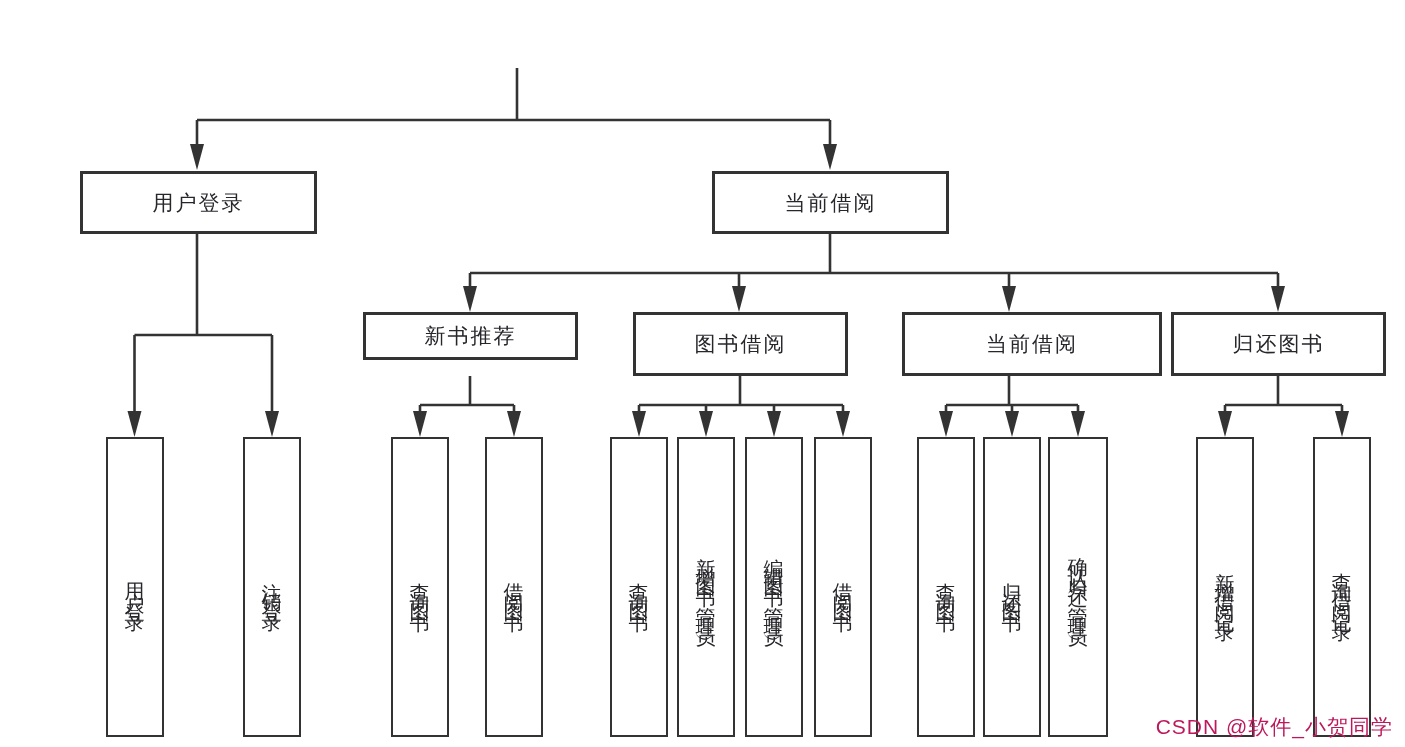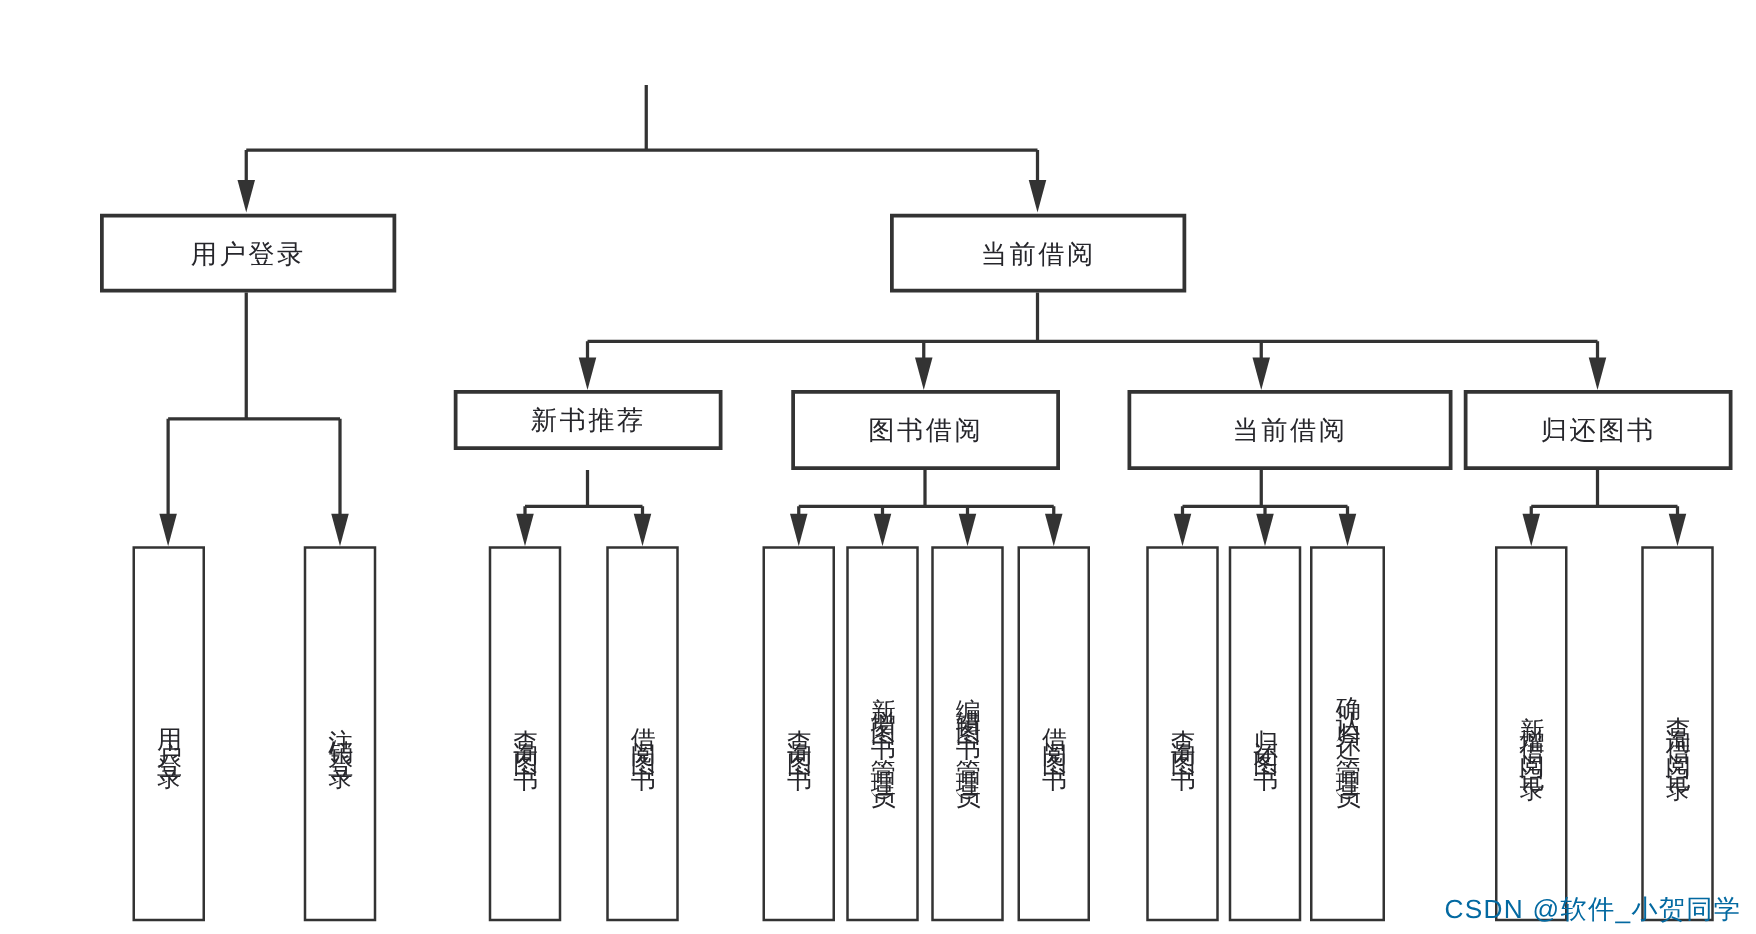--- a/index.html
+++ b/index.html
@@ -55,21 +55,21 @@
     text-orientation: mixed;
     font-size: 20px;
     letter-spacing: 10px;
     line-height: 1;
   }
   .watermark {
     position: absolute;
     right: 12px;
     bottom: 6px;
     font-size: 21px;
-    color: #0369a1;
+    color: #be185d;
     letter-spacing: 1px;
     z-index: 3;
     white-space: nowrap;
   }
 </style>
 </head>
 <body>
 
 <div id="canvas">
 

